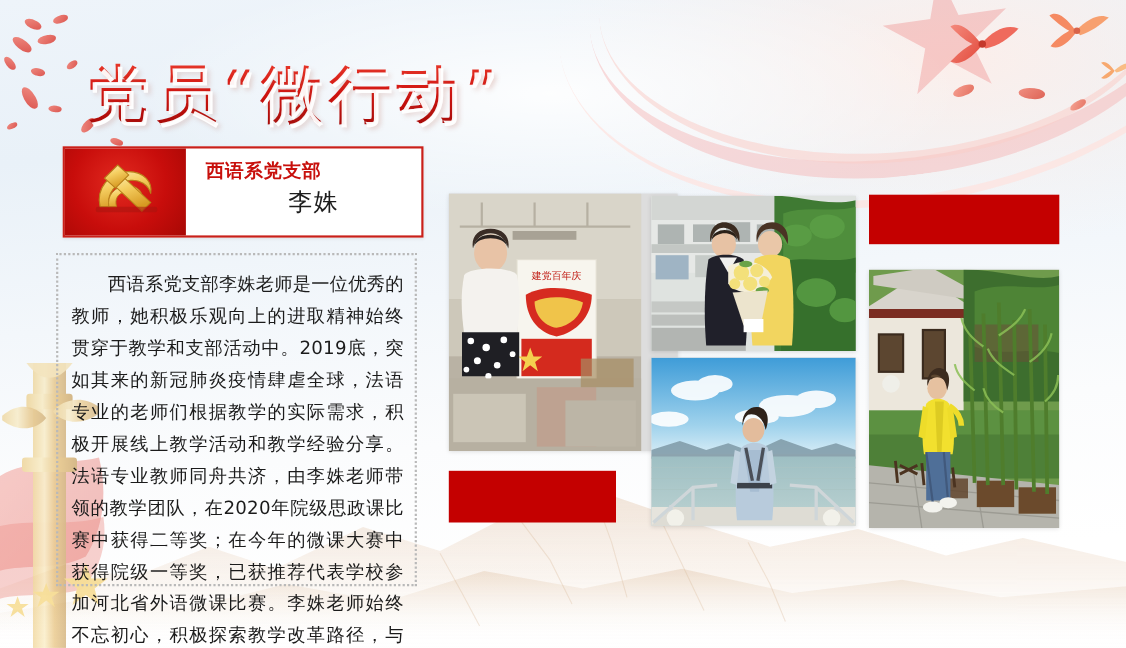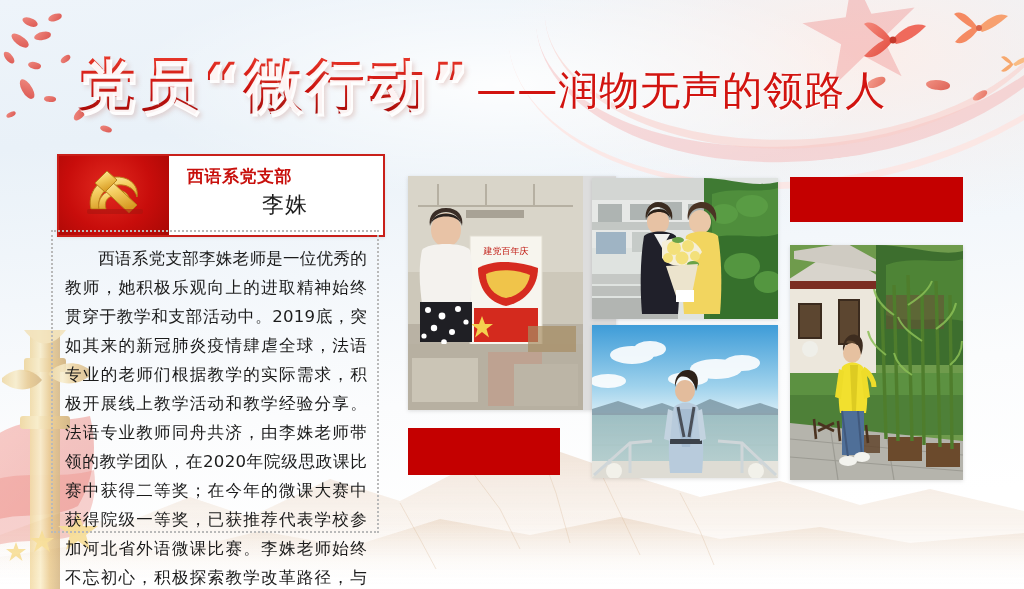--- a/index.html
+++ b/index.html
@@ -73,21 +73,21 @@
     opacity:.55; pointer-events:none;
   }
 
   
   .title-row {
     position:absolute; left:78px; top:34px; width:880px; height:80px;
     display:flex; align-items:flex-end; white-space:nowrap;
   }
   .title-main {
     font-family:"DejaVu Sans","Liberation Sans",sans-serif;
-    font-size:58px; font-weight:bold; letter-spacing:4px;
+    font-size:58px; font-weight:normal; letter-spacing:4px;
     color:#cf1212;
     background:linear-gradient(180deg,#e8392b 0%,#d21410 48%,#a60b09 100%);
     -webkit-background-clip:text; background-clip:text;
     -webkit-text-fill-color:transparent;
     text-shadow:2px 3px 0 rgba(255,255,255,.95), 4px 5px 5px rgba(180,90,70,.25);
     line-height:1;
   }
   .title-sub {
     font-family:"DejaVu Sans","Liberation Sans",sans-serif;
     font-size:40px; font-weight:500; color:#d21410;
@@ -97,21 +97,20 @@
   }
 
   
   .name-card {
     position:absolute; left:57px; top:133px;
     width:328px; height:83px;
     border:2px solid #c9201a;
     background:#ffffff;
     display:flex;
     box-shadow:0 1px 3px rgba(0,0,0,.08);
-    margin-top:21px;
   }
   .emblem-box {
     width:110px; height:100%;
     background:radial-gradient(circle at 45% 40%, #e22a20 0%, #c80d0b 55%, #a80805 100%);
     display:flex; align-items:center; justify-content:center;
     flex:0 0 110px;
   }
   .name-texts {
     flex:1; padding:9px 0 0 18px; display:flex; flex-direction:column; gap:2px;
   }
@@ -246,21 +245,20 @@
       <g fill="#f3c94e" opacity=".95">
         <path d="M84,182 l5,14 h15 l-12,9 4,15 -12,-9 -12,9 4,-15 -12,-9 h15 z"></path>
         <path d="M48,200 l3,8 h9 l-7,5 3,9 -8,-6 -8,6 3,-9 -7,-5 h9 z"></path>
         <path d="M22,212 l2.5,7 h7.5 l-6,4.5 2.5,7.5 -6.5,-5 -6.5,5 2.5,-7.5 -6,-4.5 h7.5 z"></path>
       </g>
     </svg>
   </div>
 
   <div class="title-row">
     <span class="title-main">党员“微行动”</span>
-    <span class="title-sub">——润物无声的领路人</span>
   </div>
 
   <div class="name-card">
     <div class="emblem-box">
       <svg width="74" height="58" viewBox="0 0 74 58">
         <defs>
           <linearGradient id="em" x1="0" y1="0" x2="0.4" y2="1">
             <stop offset="0%" stop-color="#fdf0bc"></stop>
             <stop offset="45%" stop-color="#f5cf62"></stop>
             <stop offset="100%" stop-color="#d79a22"></stop>

